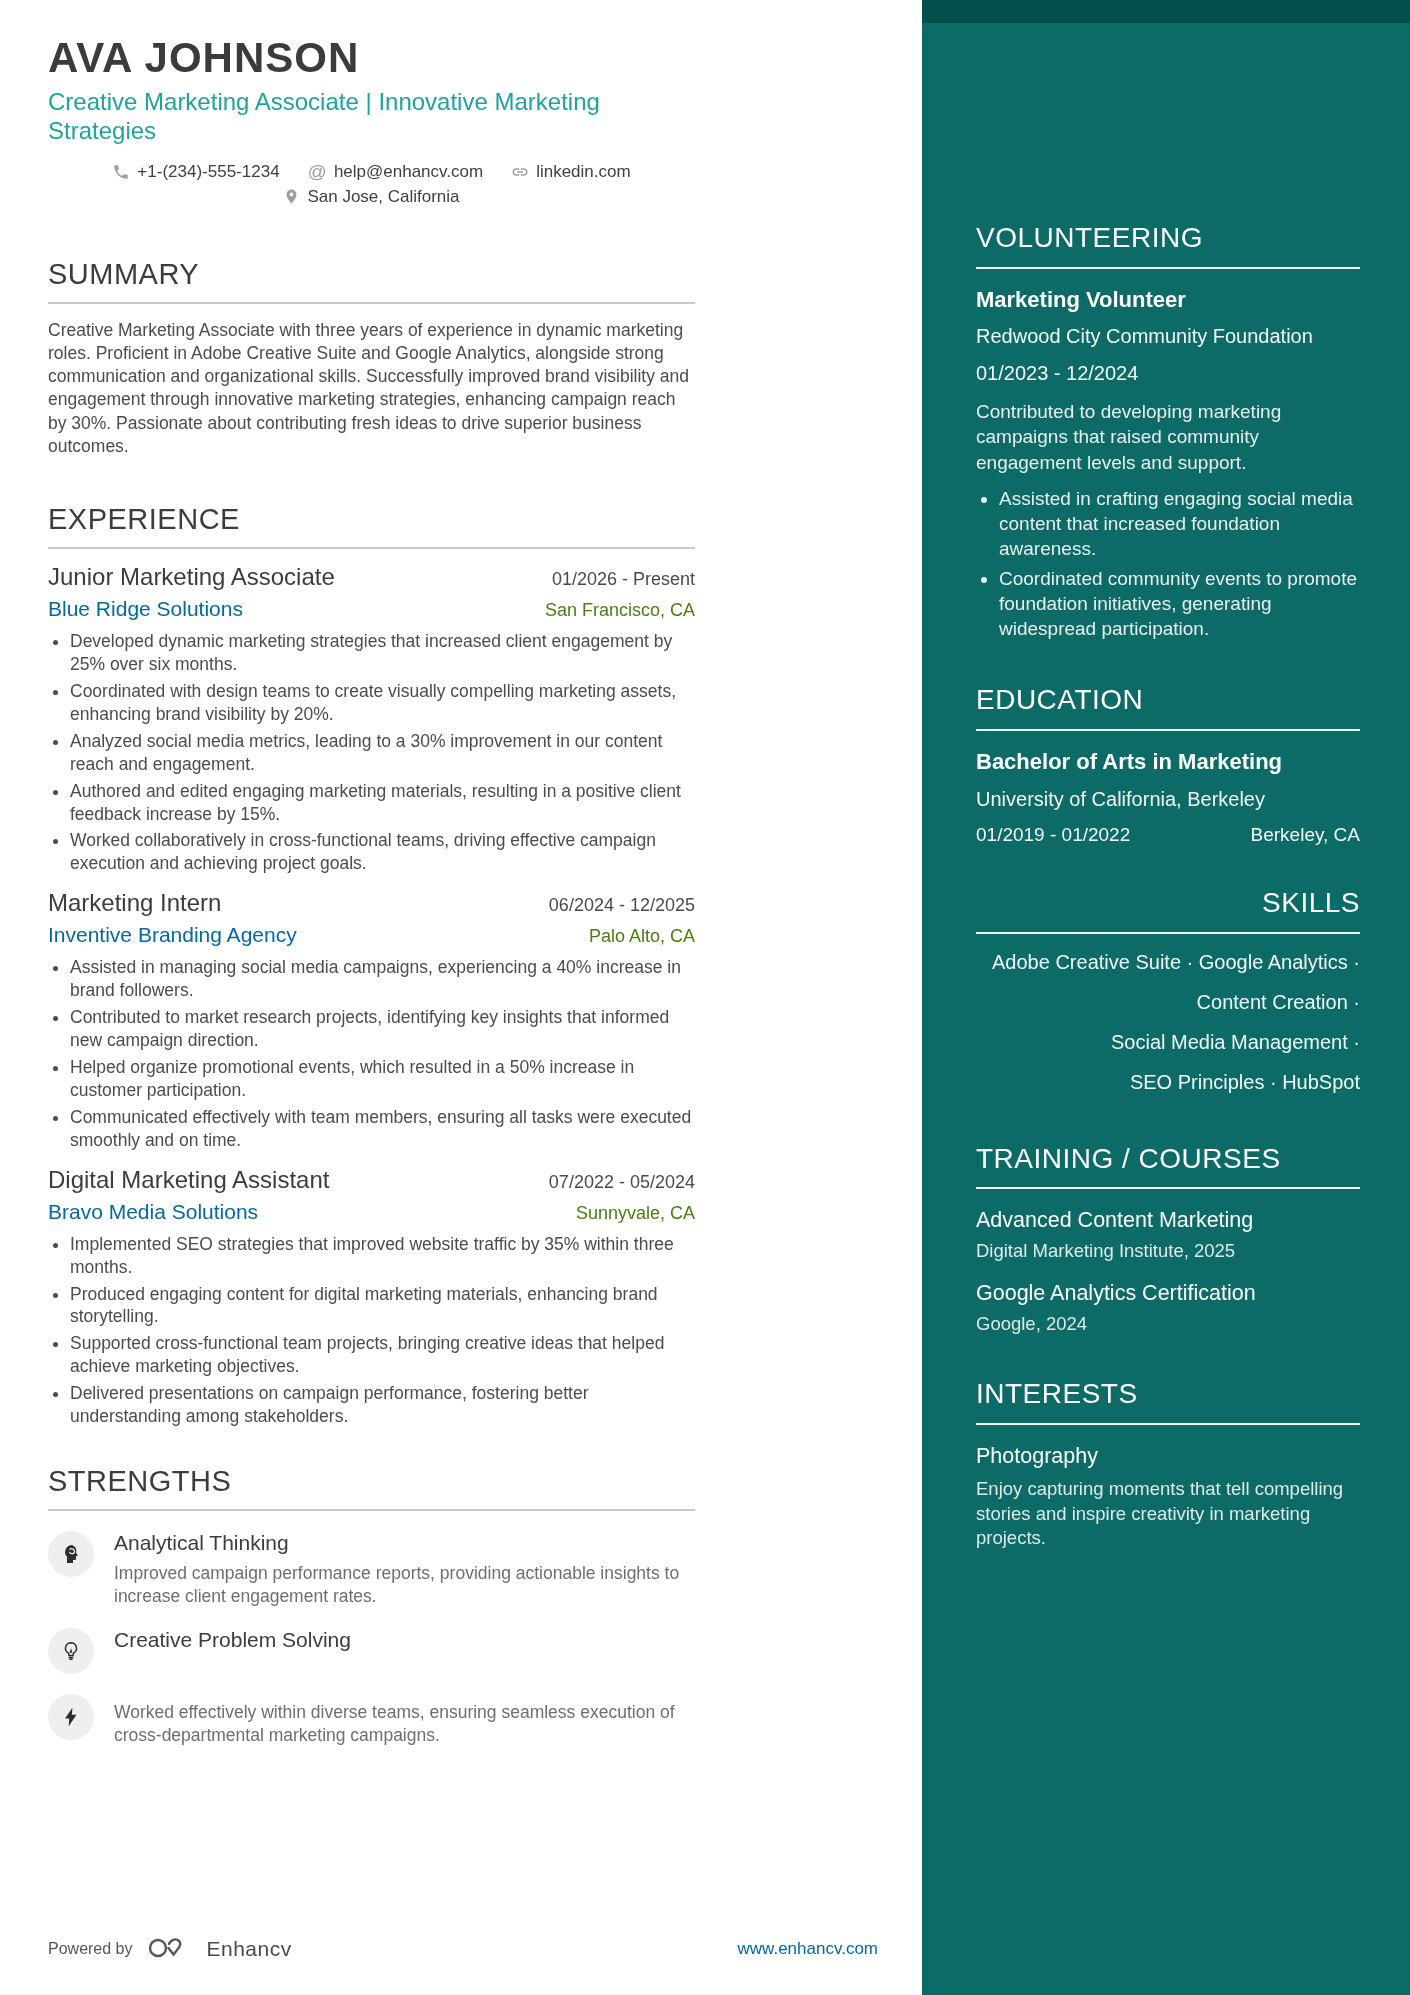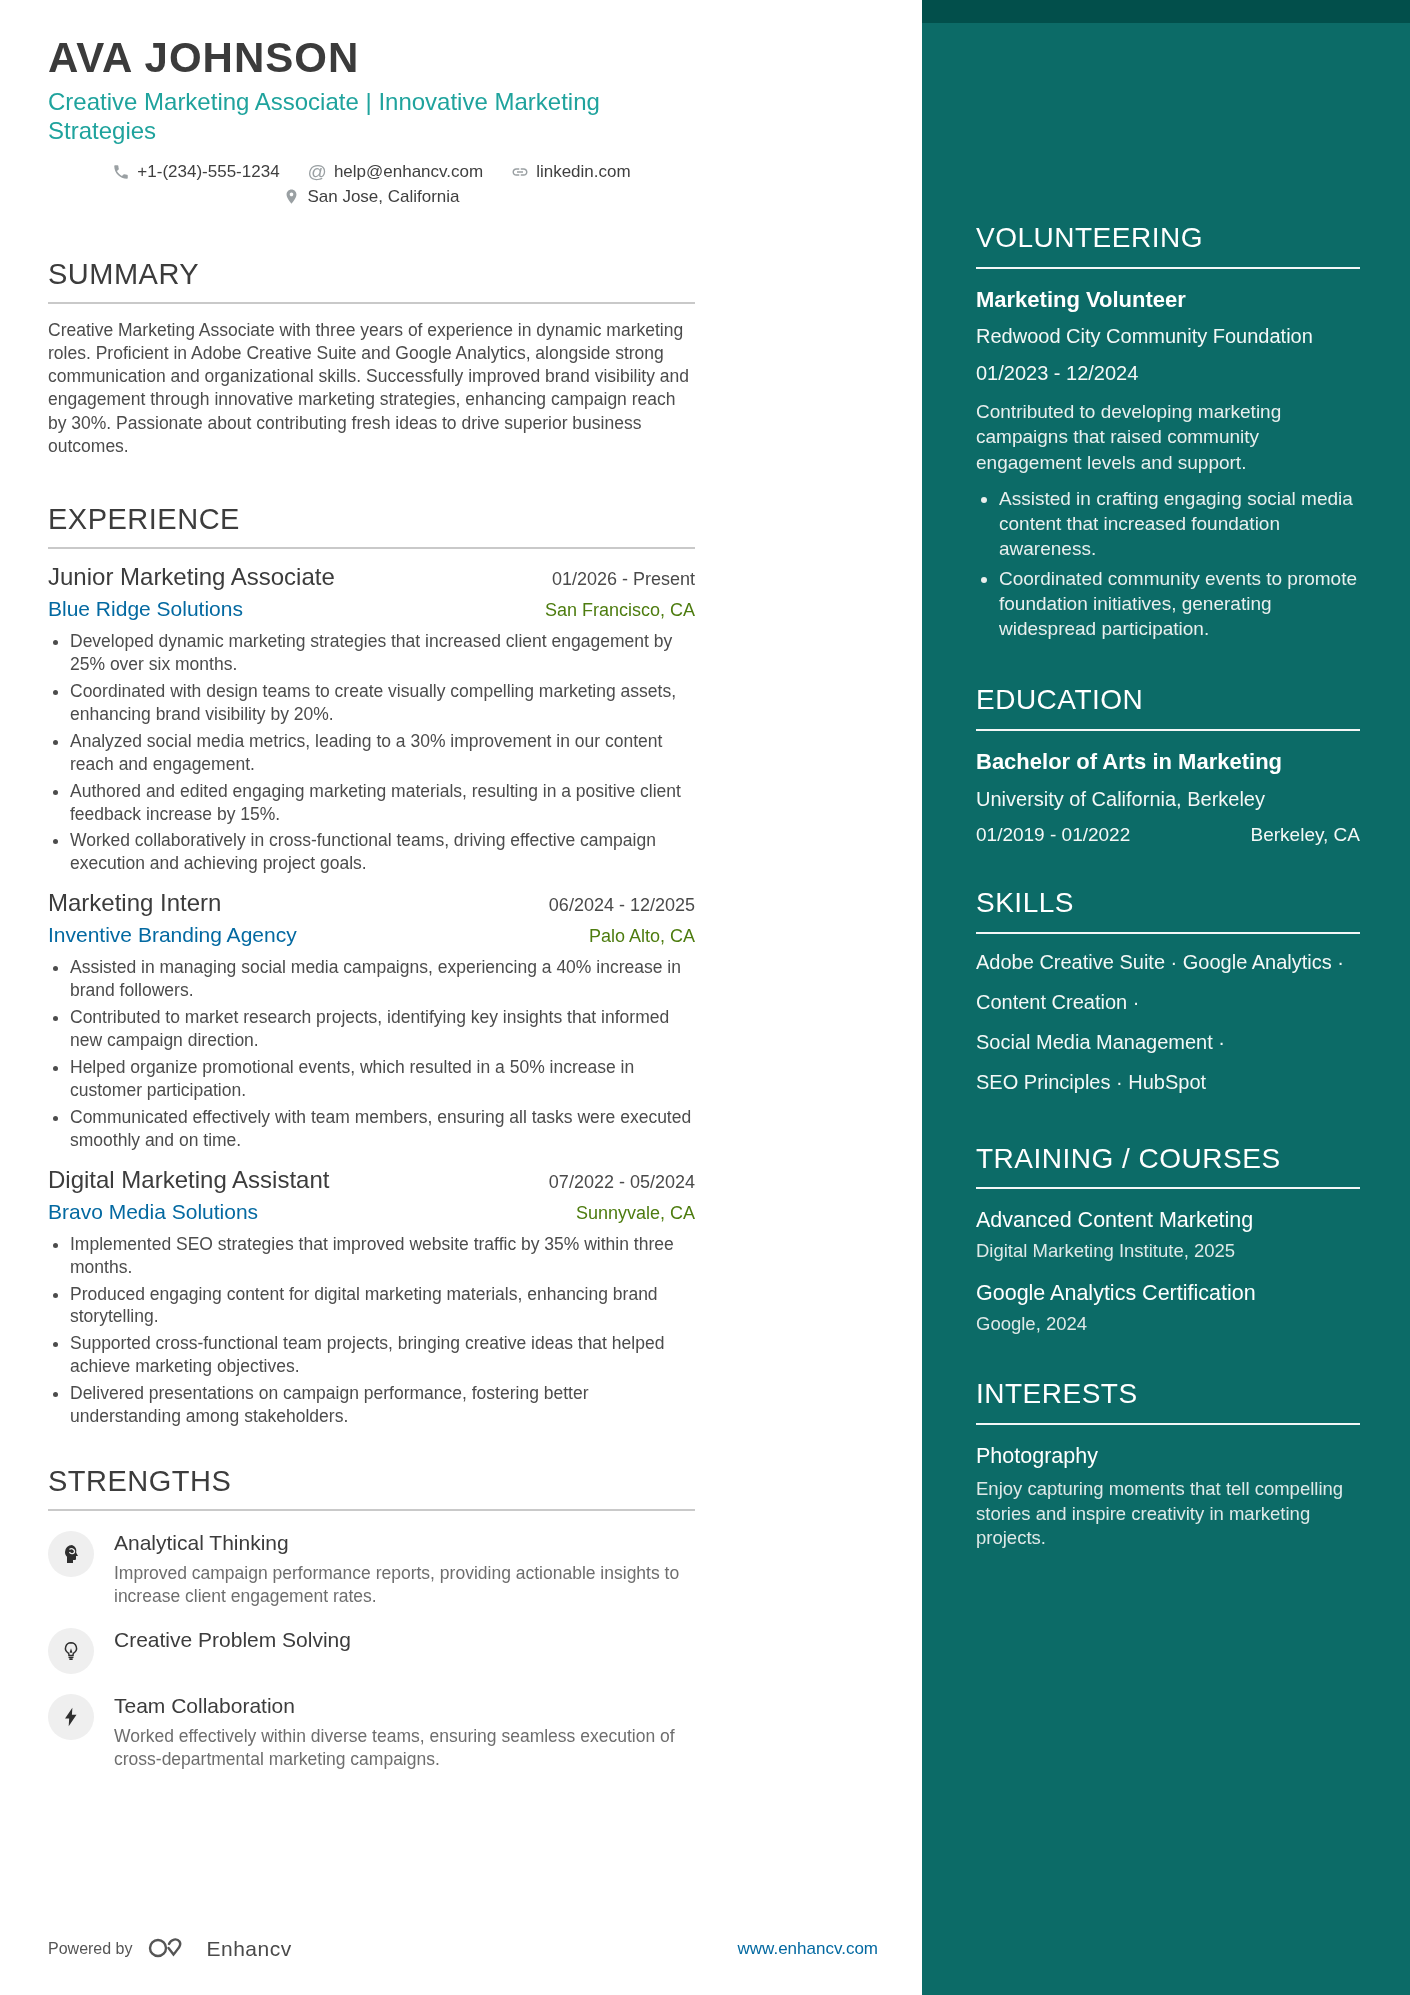--- a/index.html
+++ b/index.html
@@ -68,21 +68,21 @@
   .vtitle{font-size:22px;font-weight:700;color:#ffffff;margin-top:18px;}
   .vorg{font-size:20px;margin-top:11px;line-height:1.28;color:#f4f8f7;}
   .vdates{font-size:20px;margin-top:13px;color:#f4f8f7;}
   .vdesc{font-size:19px;margin-top:14px;line-height:1.32;color:#e9efee;}
   .sidebar ul{margin:11px 0 0 0;padding-left:23px;}
   .sidebar li{font-size:19px;line-height:1.32;color:#e9efee;margin-bottom:5px;}
   .section-education{margin-top:44px;}
   .degree{font-size:22px;font-weight:700;color:#ffffff;margin-top:18px;}
   .school{font-size:20px;margin-top:13px;color:#f4f8f7;}
   .edrow{display:flex;justify-content:space-between;margin-top:13px;font-size:19px;color:#f4f8f7;}
-  .section-skills{margin-top:42px;}
+  .section-skills{margin-top:42px;text-align:right;}
   .skill-line{font-size:20px;margin-top:17px;color:#f4f8f7;}
   .section-training{margin-top:50px;}
   .course{margin-top:19px;}
   .course-title{font-size:21.5px;color:#ffffff;}
   .course-sub{font-size:18.5px;margin-top:7px;color:#dfe9e8;}
   .section-interests{margin-top:44px;}
   .interest{margin-top:19px;}
   .int-title{font-size:21.5px;color:#ffffff;}
   .int-text{font-size:18.5px;margin-top:8px;line-height:1.32;color:#dfe9e8;}
 </style>
@@ -219,21 +219,20 @@
         </div>
       </div>
 
       <div class="strength">
         <div class="sicon">
           <svg width="22" height="22" viewBox="0 0 24 24" fill="#2f2f2f">
               <path d="M13.5 2 5.5 13.5h4.5L9.5 22l8.5-12.5h-5z"></path>
             </svg>
         </div>
         <div>
-          <div class="stitle">Team Collaboration</div>
           <div class="stext">Worked effectively within diverse teams, ensuring seamless execution of cross-departmental marketing campaigns.</div>
         </div>
       </div>
     </div>
   </div>
 
   <div class="footer">
     <div class="footer-left">
       <span class="powered">Powered by</span>
       <span>

